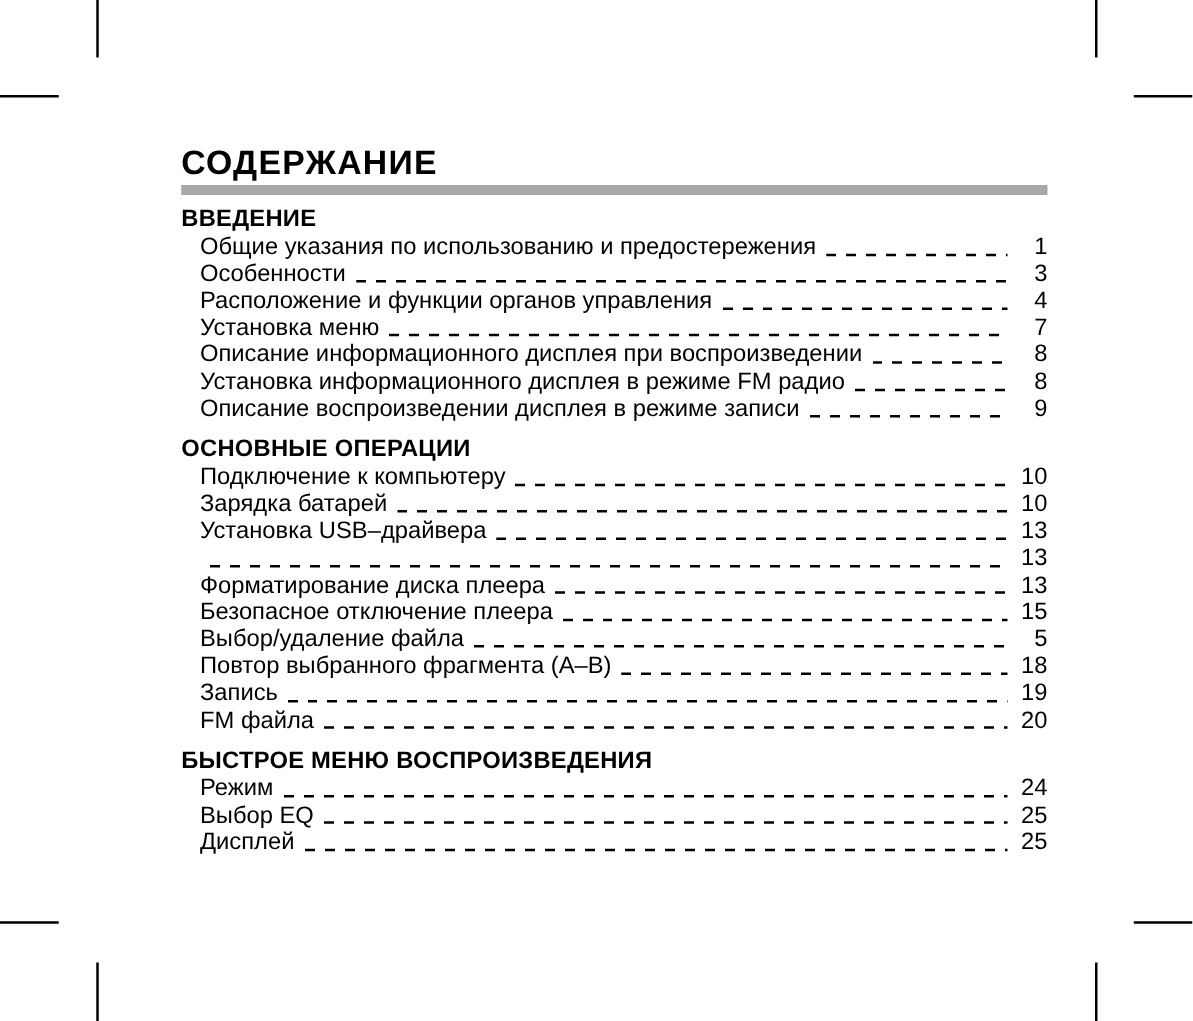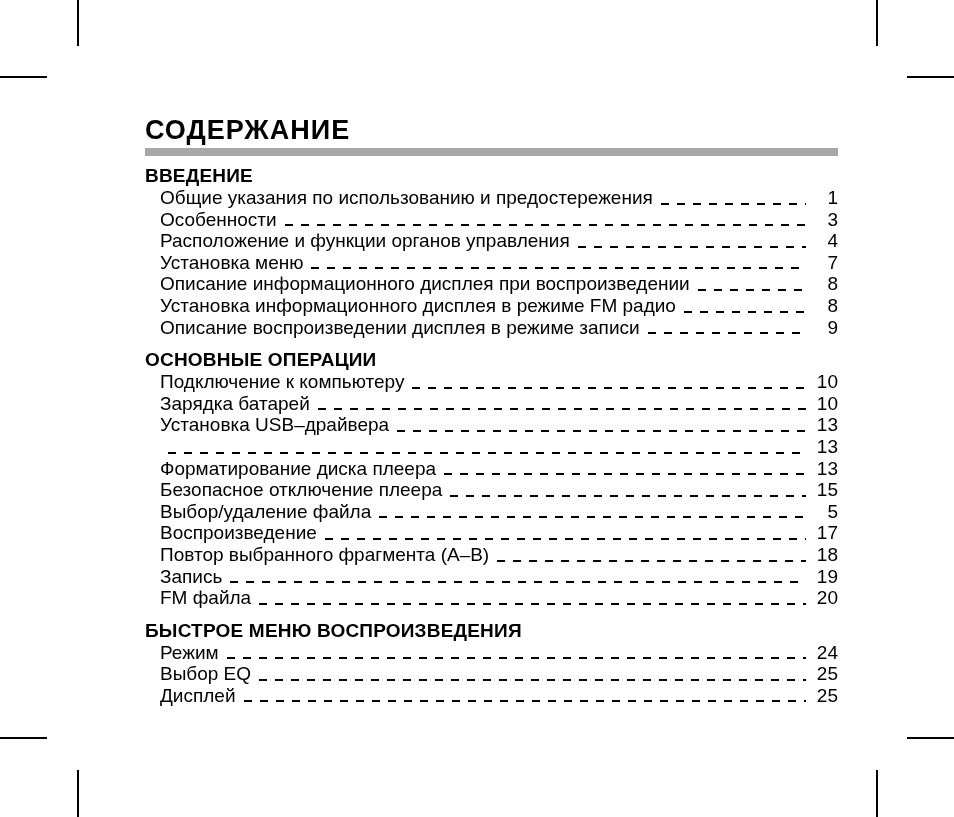--- a/index.html
+++ b/index.html
@@ -141,25 +141,20 @@
             <span class="label">Безопасное отключение плеера</span>
             <span class="leader"></span>
             <span class="num">15</span>
           </div>
           <div class="row">
             <span class="label">Выбор/удаление файла</span>
             <span class="leader"></span>
             <span class="num">5</span>
           </div>
           <div class="row">
-            <span class="label">Воспроизведение</span>
-            <span class="leader"></span>
-            <span class="num">17</span>
-          </div>
-          <div class="row">
             <span class="label">Повтор выбранного фрагмента (A–B)</span>
             <span class="leader"></span>
             <span class="num">18</span>
           </div>
           <div class="row">
             <span class="label">Запись</span>
             <span class="leader"></span>
             <span class="num">19</span>
           </div>
           <div class="row">

